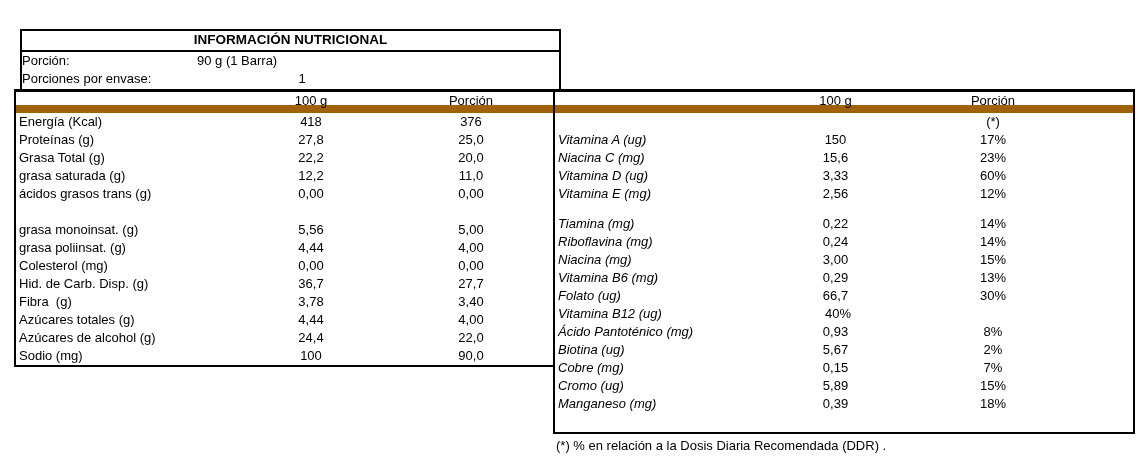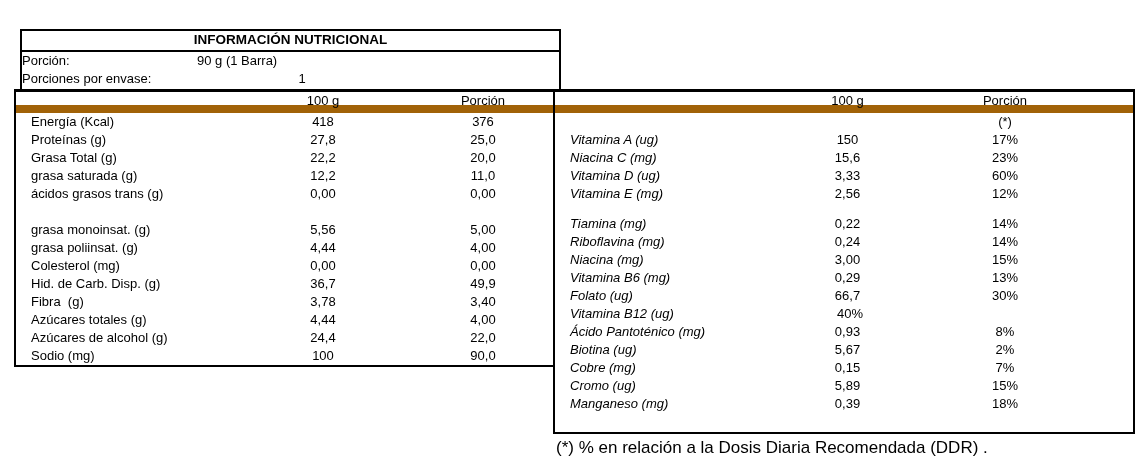--- a/index.html
+++ b/index.html
@@ -43,39 +43,39 @@
     left: 553px; top: 89px; width: 582px; height: 345px;
     border: 2px solid #000; border-top-width: 3px;
   }
   .hdr-row {
     box-sizing: border-box;
     display: flex; height: 21px; line-height: 17px;
     border-bottom: 8px solid #a16207;
     white-space: pre;
   }
   .data-row { display: flex; height: 18px; line-height: 18px; white-space: pre; }
-  .c-label { padding-left: 15px; overflow: hidden; flex: none; }
+  .c-label { padding-left: 3px; overflow: hidden; flex: none; }
   .c-v1, .c-v2 { text-align: center; flex: none; }
 
   #left-panel .c-label { width: 212px; }
   #left-panel .c-v1 { width: 160px; }
   #left-panel .c-v2 { width: 160px; }
 
   #right-panel .c-label { width: 200px; font-style: italic; }
   #right-panel .c-v1 { width: 155px; }
   #right-panel .c-v2 { width: 160px; }
 
   .gap-left { height: 18px; }
   .gap-right { height: 12px; }
 
   #footnote {
     left: 556px; top: 438px;
     background: transparent;
     white-space: pre;
-    font-size: 17px;
+    font-size: 13px;
   }
 </style>
 </head>
 <body>
 
 <div class="canvas">
 
   <div class="abs" id="top-box">
     <div class="title-row">INFORMACIÓN NUTRICIONAL</div>
     <div class="info-row">
@@ -134,21 +134,21 @@
       <span class="c-v2">4,00</span>
     </div>
     <div class="data-row">
       <span class="c-label">Colesterol (mg)</span>
       <span class="c-v1">0,00</span>
       <span class="c-v2">0,00</span>
     </div>
     <div class="data-row">
       <span class="c-label">Hid. de Carb. Disp. (g)</span>
       <span class="c-v1">36,7</span>
-      <span class="c-v2">49,9</span>
+      <span class="c-v2">27,7</span>
     </div>
     <div class="data-row">
       <span class="c-label">Fibra  (g)</span>
       <span class="c-v1">3,78</span>
       <span class="c-v2">3,40</span>
     </div>
     <div class="data-row">
       <span class="c-label">Azúcares totales (g)</span>
       <span class="c-v1">4,44</span>
       <span class="c-v2">4,00</span>

